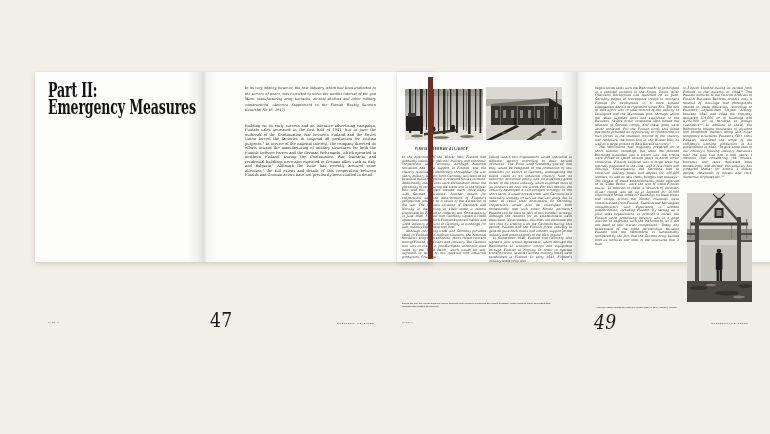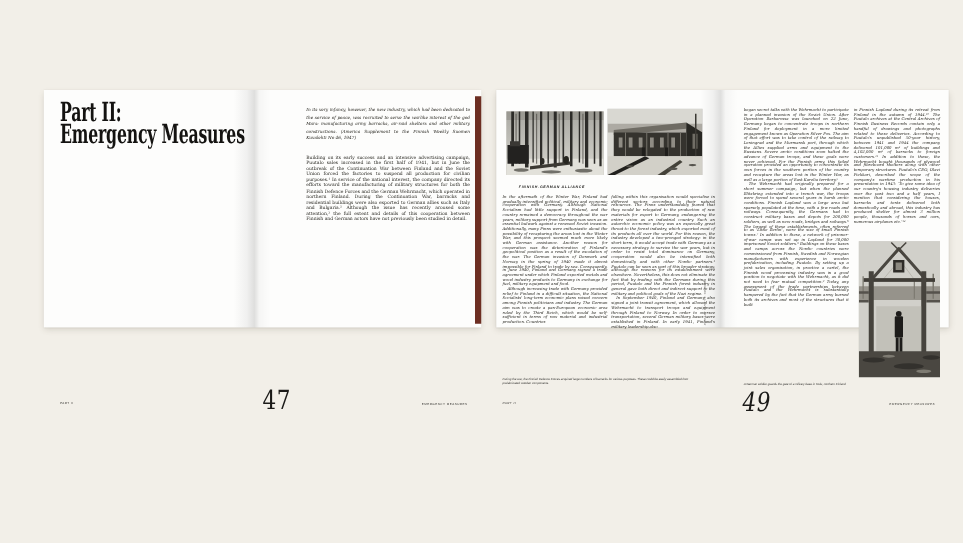--- a/index.html
+++ b/index.html
@@ -5,20 +5,21 @@
   html,body{margin:0;padding:0;}
   body{
     width:770px;height:434px;position:relative;overflow:hidden;
     background:#f2efe8;
     font-family:"DejaVu Serif", serif;
     color:#1c1b19;
   }
   .spread{
     position:absolute;top:72px;height:190px;background:#fdfdfc;
     box-shadow:0 2px 5px rgba(95,85,65,0.20), 0 0 1px rgba(0,0,0,0.10);
+    padding-left:48px;
   }
   #spread1{left:35px;width:350px;}
   #spread2{left:397px;width:362px;font-style:italic;}
   .page{position:absolute;top:0;height:100%;}
   #page46{left:0;width:168px;}
   #page47{left:168px;width:182px;}
   #page48{left:0;width:178px;}
   #page49{left:178px;width:184px;}
 
   .fold{position:absolute;top:0;bottom:0;pointer-events:none;z-index:5;

